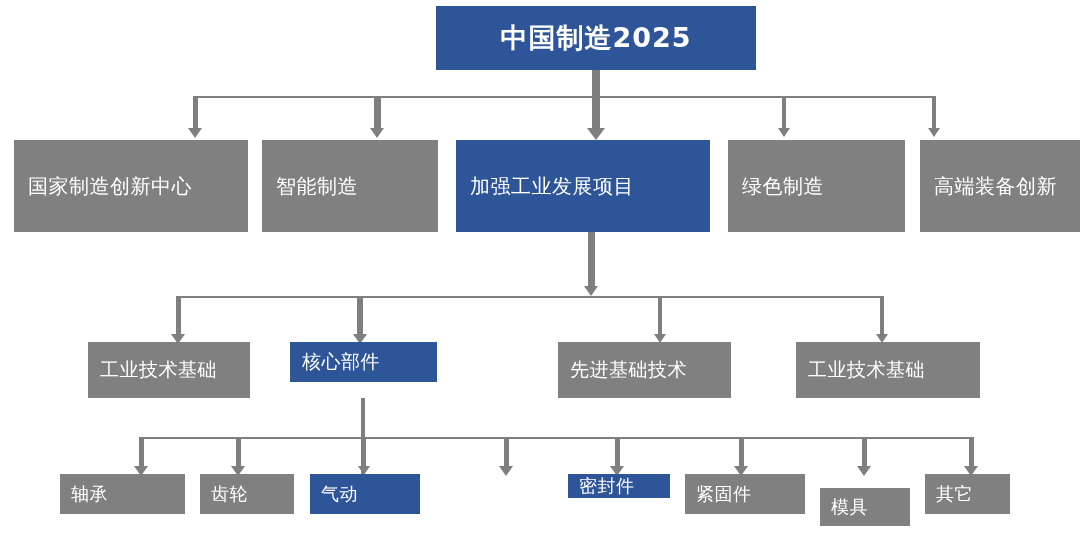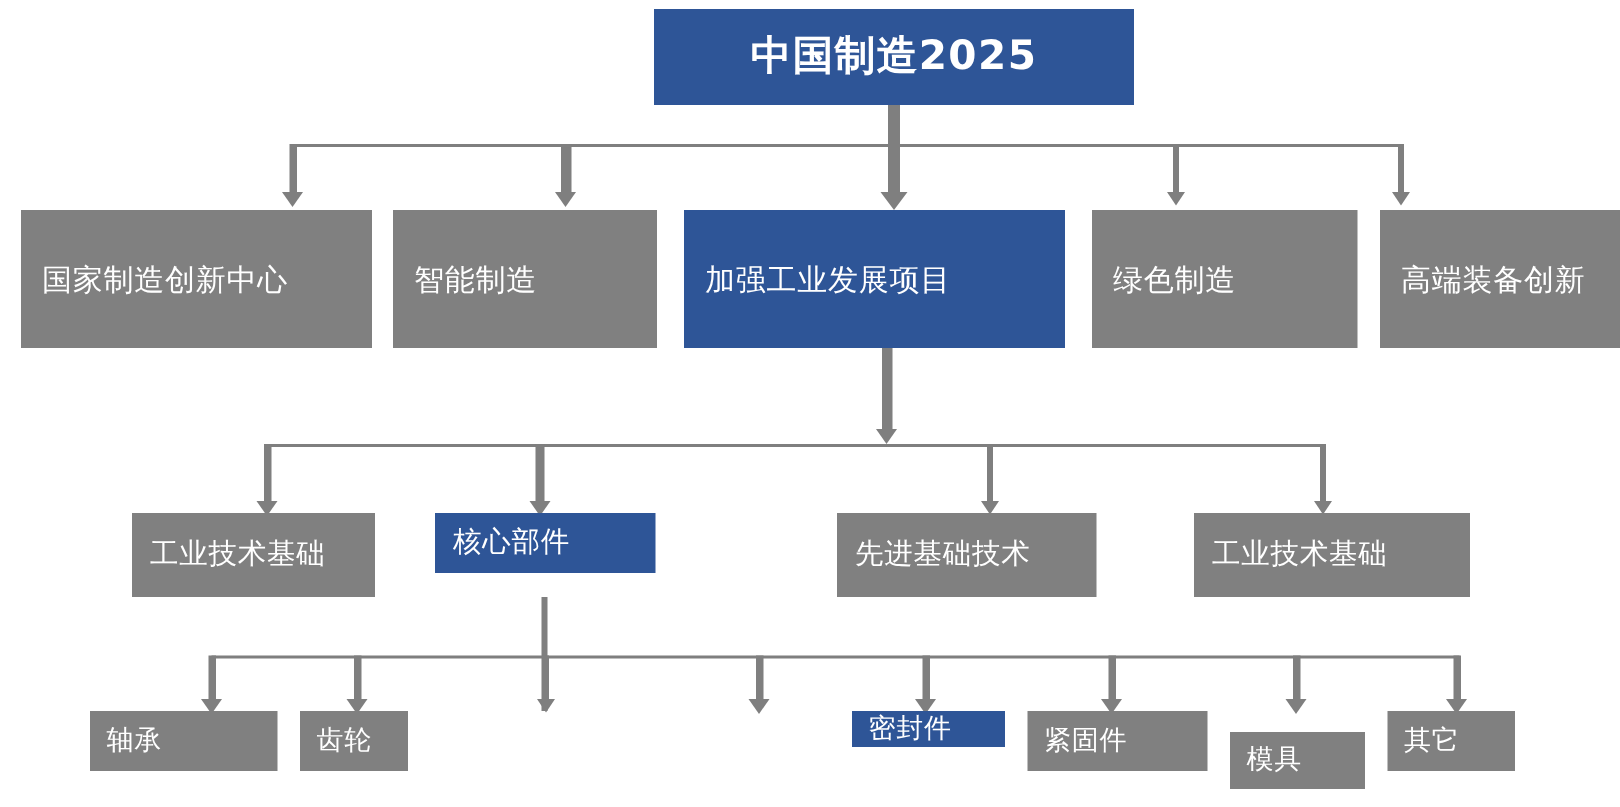--- a/index.html
+++ b/index.html
@@ -183,24 +183,27 @@
   <div class="seg-v" style="left:862px; top:437px; width:5px; height:33px;"></div>
   <div class="arrow-head" style="left:857px; top:466px;"></div>
 
   <div class="seg-v" style="left:969px; top:437px; width:5px; height:33px;"></div>
   <div class="arrow-head" style="left:964px; top:466px;"></div>
 
   <div class="node lvl3 gray" style="left:60px; top:474px; width:125px; height:40px;">
     <span>轴承</span>
   </div>
 
-  <div class="node lvl3 gray" style="left:200px; top:474px; width:72px; height:40px;">
+  <div class="node lvl3 gray" style="left:200px; top:474px; width:94px; height:40px;">
     <span>齿轮</span>
   </div>
 
+  <div class="node lvl3 blue" style="left:310px; top:474px; width:110px; height:40px;">
+    <span>气动</span>
+  </div>
 
 
   <div class="node lvl3 blue" style="left:568px; top:474px; width:102px; height:24px;">
     <span>密封件</span>
   </div>
 
   <div class="node lvl3 gray" style="left:685px; top:474px; width:120px; height:40px;">
     <span>紧固件</span>
   </div>
 

